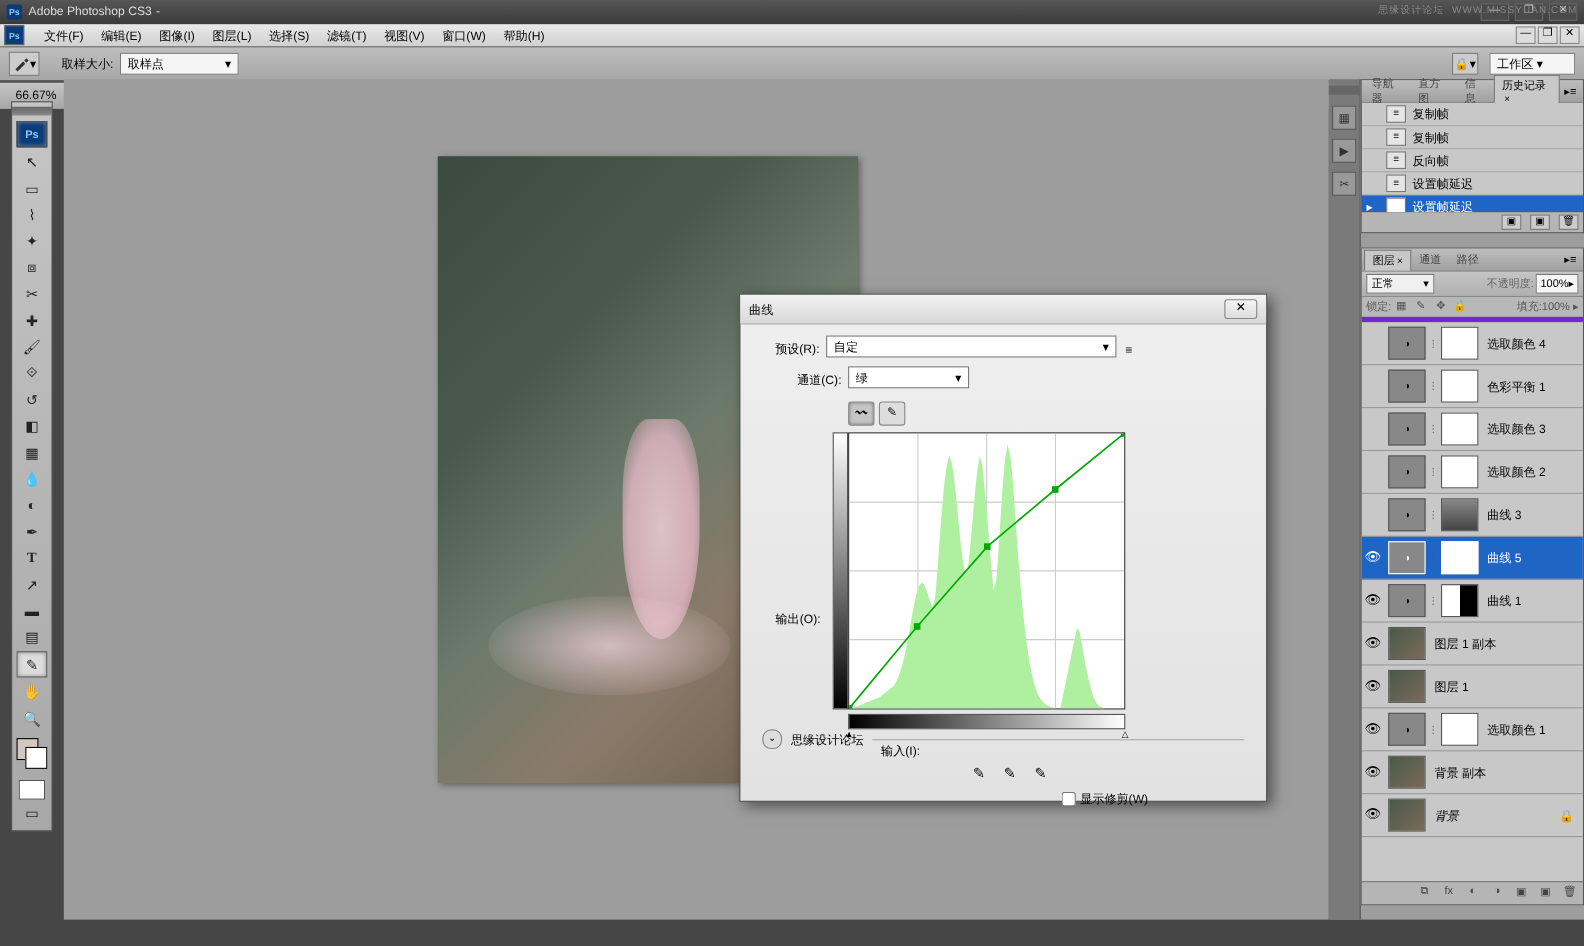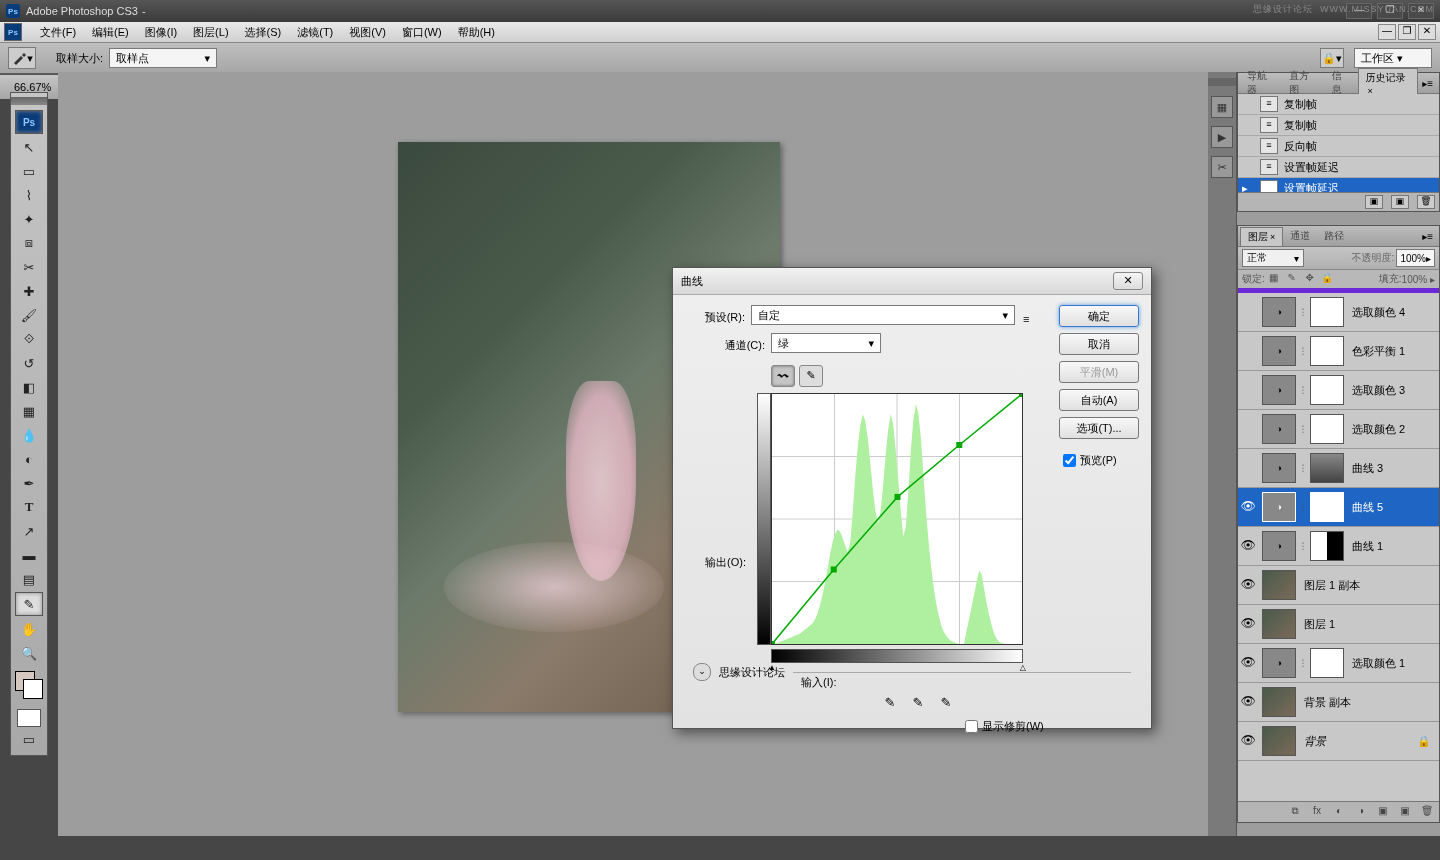--- a/index.html
+++ b/index.html
@@ -383,31 +383,20 @@
         <span style="margin-left:8px">≡</span>
       </div>
       <div class="dlg-row" style="margin-left:20px">
         <span class="lbl">通道(C):</span>
         <span class="sel" style="max-width:96px">
             <span>绿</span>
             <span>▾</span>
           </span>
       </div>
 
-      <div class="dlg-btns">
-        <button class="def">确定</button>
-        <button>取消</button>
-        <button disabled="">平滑(M)</button>
-        <button>自动(A)</button>
-        <button>选项(T)...</button>
-        <label class="chk">
-            <input type="checkbox" checked="" style="">
-            <span>预览(P)</span>
-          </label>
-      </div>
 
       <div class="curve-area">
         <div class="curve-tools">
           <span class="ct sel">〰</span>
           <span class="ct">✎</span>
         </div>
         <div style="position:relative">
           <div class="grad-v"></div>
           <div class="curve-box">
             <svg id="curve-svg" width="250" height="250" viewBox="0 0 250 250">

